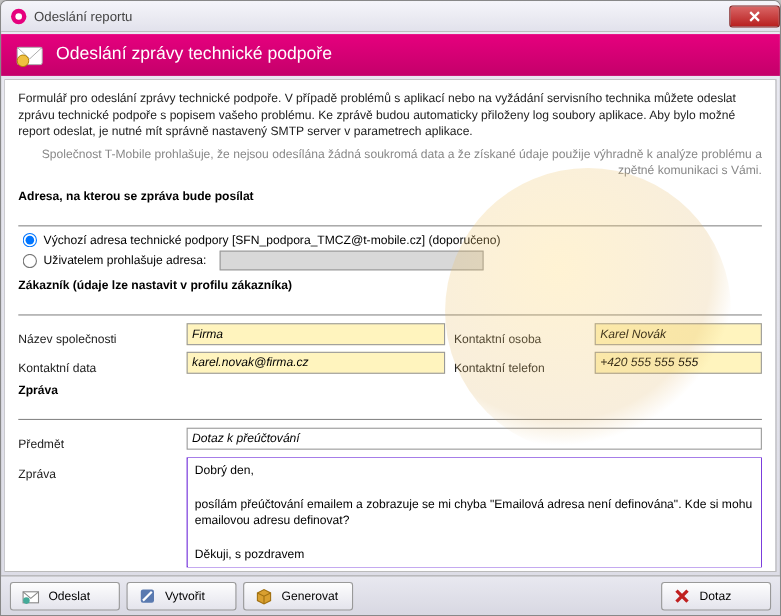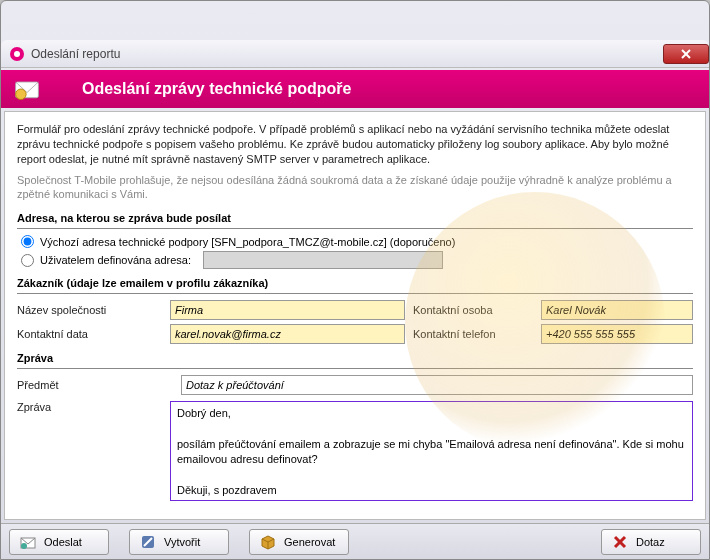--- a/index.html
+++ b/index.html
@@ -1,41 +1,41 @@
 <!DOCTYPE html>
 <html><head>
 <meta charset="utf-8">
 <style>
 * { box-sizing: border-box; margin: 0; padding: 0; }
 body { font-family: Tahoma, Arial, sans-serif; font-size: 11px; background: #d0d0d0; width: 710px; height: 560px; overflow: hidden; }
 .window { width: 710px; height: 560px; background: linear-gradient(#eaeaf2, #dcdce6); border: 1px solid #888; border-radius: 6px 6px 0 0; box-shadow: 0 0 6px rgba(0,0,0,0.3); display: flex; flex-direction: column; }
-.titlebar { height: 28px; background: linear-gradient(#f5f5fa, #e2e2ec); border-bottom: 1px solid #bbb; display: flex; align-items: center; padding: 0 0 0 8px; border-radius: 6px 6px 0 0; margin-top: 39px; }
+.titlebar { height: 28px; background: linear-gradient(#f5f5fa, #e2e2ec); border-bottom: 1px solid #bbb; display: flex; align-items: center; padding: 0 0 0 8px; border-radius: 6px 6px 0 0; }
 .titlebar-icon { width: 16px; height: 16px; margin-right: 6px; }
 .titlebar-title { flex: 1; color: #444; font-size: 12px; }
 .close-btn { width: 46px; height: 20px; background: linear-gradient(#d96565, #b82020); border: 1px solid #802020; border-radius: 3px; display: flex; align-items: center; justify-content: center; cursor: pointer; }
 .close-btn svg { stroke: #fff; stroke-width: 2; }
 .banner { height: 38px; background: linear-gradient(#e6007e, #c4006a); display: flex; align-items: center; padding: 0 12px; margin-top: 2px; }
 .banner-icon { width: 28px; height: 28px; margin-right: 10px; display: flex; align-items: center; justify-content: center; }
-.banner-title { color: #fff; font-size: 16px; font-weight: bold; margin-left: 31px; }
+.banner-title { color: #fff; font-size: 16px; font-weight: normal; }
 .content { flex: 1; background: #fff; margin: 3px; border: 1px solid #bbb; padding: 10px 12px; overflow: auto; position: relative; }
 .content::before { content: ''; position: absolute; right: 40px; top: 80px; width: 260px; height: 260px; background: radial-gradient(circle at 40% 35%, rgba(255,220,130,0.35), rgba(220,170,80,0.2) 60%, transparent 70%); border-radius: 50%; pointer-events: none; }
 .intro-bold { font-weight: normal; font-size: 11px; line-height: 1.35; color: #222; margin-bottom: 6px; }
-.intro-light { color: #888; font-size: 11px; line-height: 1.35; margin-bottom: 10px; }
-.section-head { font-weight: bold; font-size: 11px; border-bottom: 1px solid #888; padding-bottom: 4px; margin-bottom: 6px; margin-top: 8px; }
+.intro-light { color: #888; font-size: 11px; line-height: 1.35; margin-bottom: 10px; text-align: right; }
+.section-head { font-weight: bold; font-size: 11px; border-bottom: 1px solid #888; padding-bottom: 20px; margin-bottom: 6px; margin-top: 8px; }
 .radio-row { display: flex; align-items: center; margin: 3px 0; font-size: 11px; }
 .radio-row input[type=radio] { margin-right: 6px; margin-left: 4px; }
 .radio-row .gray-input { margin-left: 12px; width: 240px; height: 18px; background: #d8d8d8; border: 1px solid #999; }
 .form-grid { display: grid; grid-template-columns: 145px 235px 120px 1fr; gap: 4px 8px; align-items: center; margin-bottom: 6px; }
-.lbl { font-size: 11px; color: #222; }
+.lbl { font-size: 11px; color: #222; margin-top: 10px; }
 .field { height: 20px; border: 1px solid #999; background: #fff4be; padding: 2px 4px; font-size: 11px; width: 100%; font-family: inherit; font-style: italic; }
 .field.white { background: #fff; }
-.subject-row { display: grid; grid-template-columns: 145px 1fr; gap: 4px 19px; margin-bottom: 6px; align-items: center; }
+.subject-row { display: grid; grid-template-columns: 145px 1fr; gap: 4px 8px; margin-bottom: 6px; align-items: center; }
 .msg-row { display: grid; grid-template-columns: 145px 1fr; gap: 4px 8px; }
 .msg-area { border: 1px solid #6d28d9; background: #fff; padding: 4px 6px; font-size: 11px; font-family: inherit; width: 100%; height: 100px; resize: none; line-height: 1.4; white-space: pre-wrap; }
-.footer { height: 36px; background: linear-gradient(#e8e8f0, #d8d8e2); border-top: 1px solid #aaa; display: flex; align-items: center; padding: 0 8px; gap: 20px; }
+.footer { height: 36px; background: linear-gradient(#e8e8f0, #d8d8e2); border-top: 1px solid #aaa; display: flex; align-items: center; padding: 0 8px; gap: 6px; }
 .btn { height: 26px; min-width: 100px; background: linear-gradient(#fdfdfe, #e4e4ec); border: 1px solid #999; border-radius: 3px; display: flex; align-items: center; padding: 0 10px; cursor: pointer; font-size: 11px; gap: 8px; }
 .spacer { flex: 1; }
 .icon-sm { width: 16px; height: 16px; flex-shrink: 0; }
 </style>
 </head>
 <body>
 
 <div class="window">
   <div class="titlebar">
     <span class="titlebar-icon">
@@ -68,25 +68,25 @@
     <p class="intro-bold">Formulář pro odeslání zprávy technické podpoře. V případě problémů s aplikací nebo na vyžádání servisního technika můžete odeslat zprávu technické podpoře s popisem vašeho problému. Ke zprávě budou automaticky přiloženy log soubory aplikace. Aby bylo možné report odeslat, je nutné mít správně nastavený SMTP server v parametrech aplikace.</p>
     <p class="intro-light">Společnost T-Mobile prohlašuje, že nejsou odesílána žádná soukromá data a že získané údaje použije výhradně k analýze problému a zpětné komunikaci s Vámi.</p>
 
     <div class="section-head">Adresa, na kterou se zpráva bude posílat</div>
     <label class="radio-row">
       <input type="radio" name="addr" checked="" style="">
       <span>Výchozí adresa technické podpory [SFN_podpora_TMCZ@t-mobile.cz] (doporučeno)</span>
     </label>
     <label class="radio-row">
       <input type="radio" name="addr" style="">
-      <span>Uživatelem definována adresa:</span>
+      <span>Uživatelem prohlašuje adresa:</span>
       <input type="text" class="gray-input" disabled="" value="" style="">
     </label>
 
-    <div class="section-head">Zákazník (údaje lze emailem v profilu zákazníka)</div>
+    <div class="section-head">Zákazník (údaje lze nastavit v profilu zákazníka)</div>
     <div class="form-grid">
       <span class="lbl">Název společnosti</span>
       <input class="field" value="Firma" style="">
       <span class="lbl">Kontaktní osoba</span>
       <input class="field" value="Karel Novák" style="">
       <span class="lbl">Kontaktní data</span>
       <input class="field" value="karel.novak@firma.cz" style="">
       <span class="lbl">Kontaktní telefon</span>
       <input class="field" value="+420 555 555 555" style="">
     </div>

